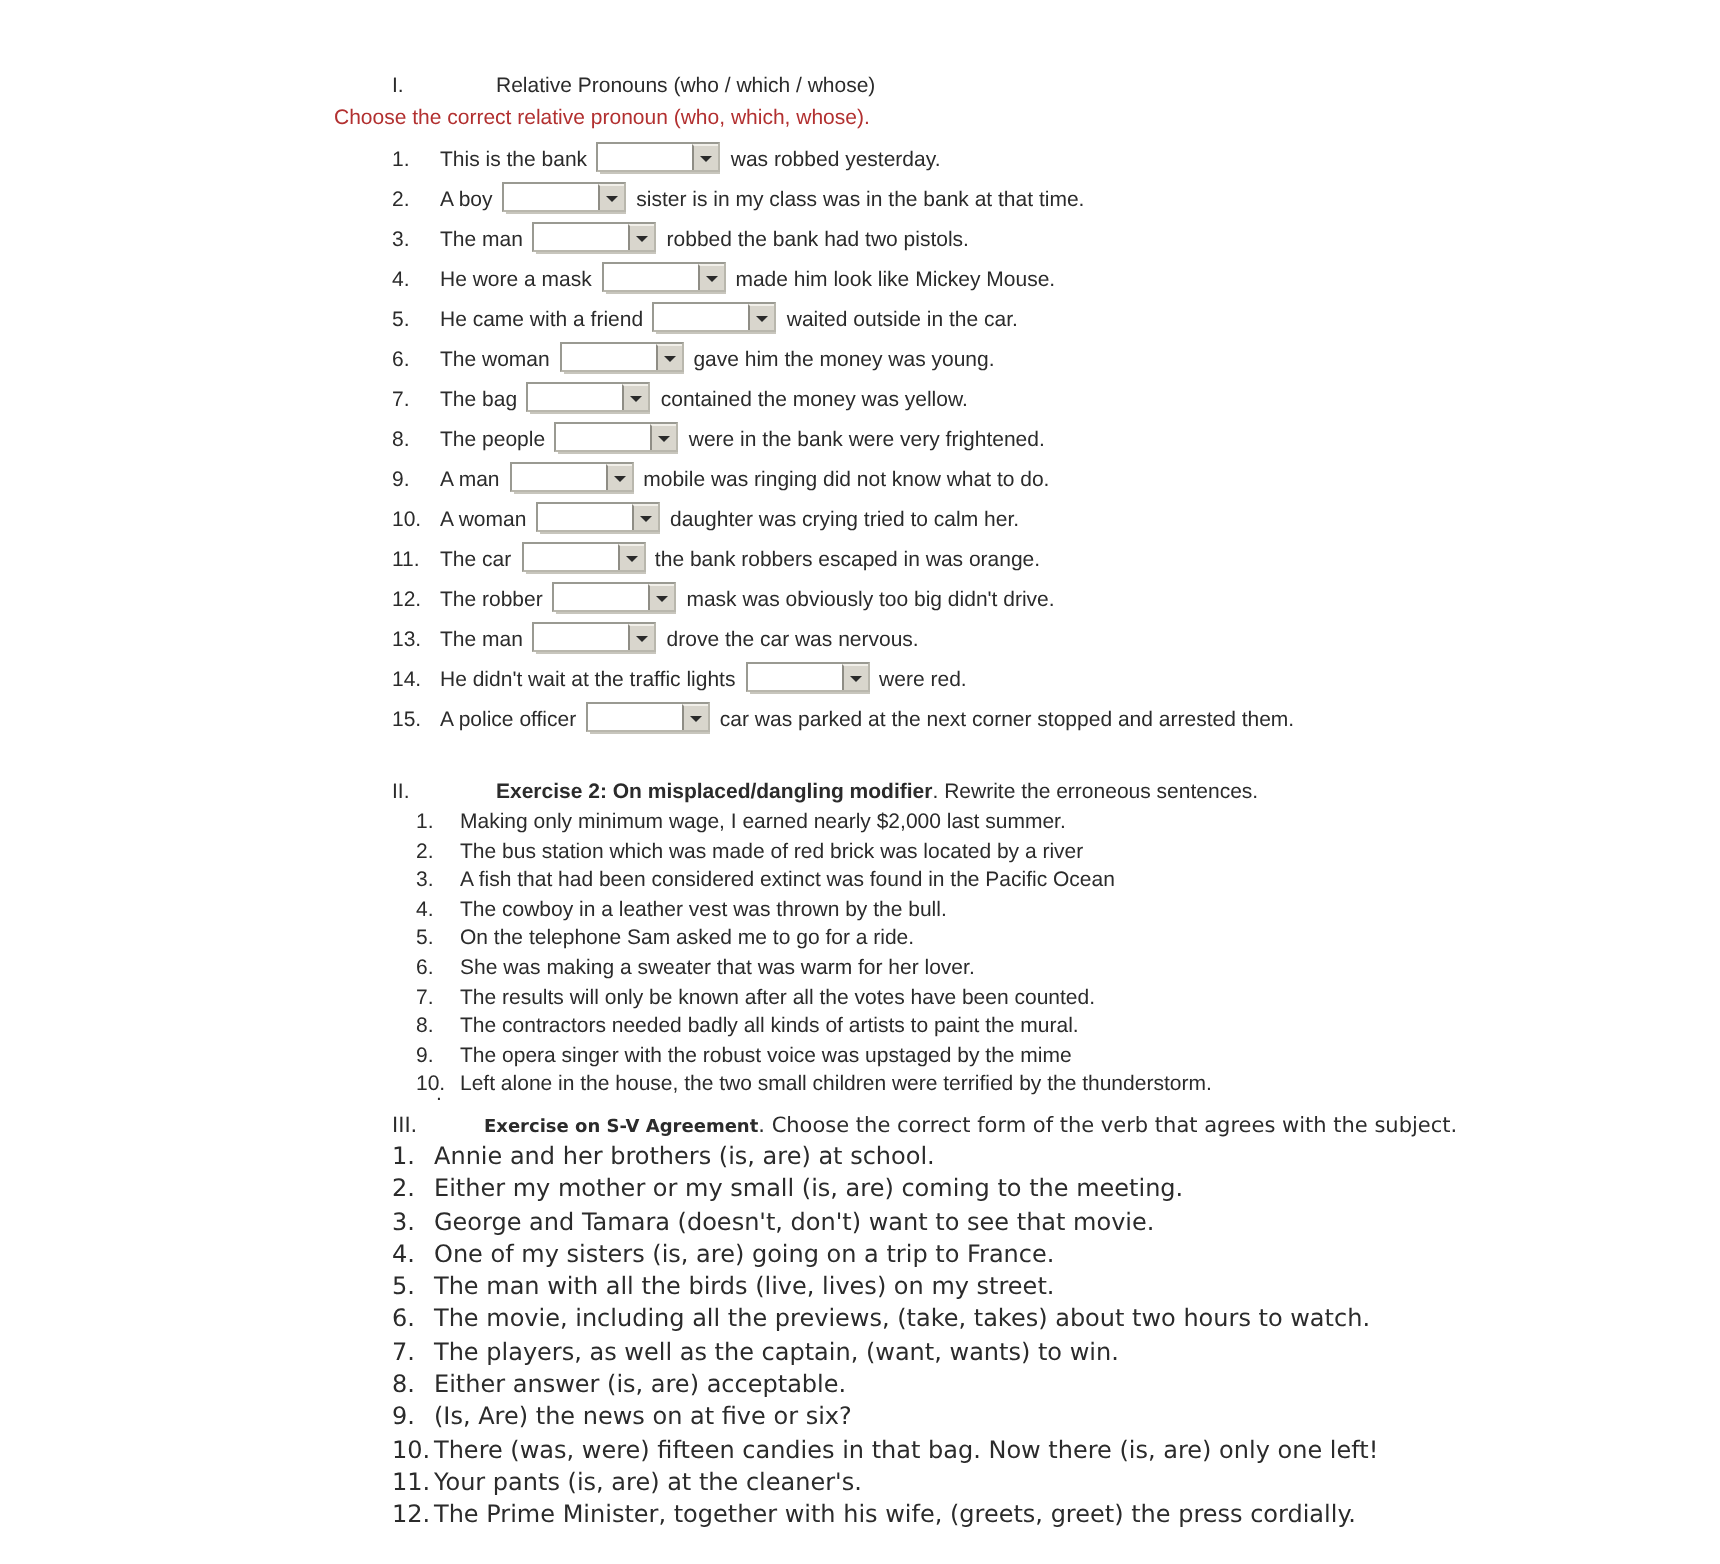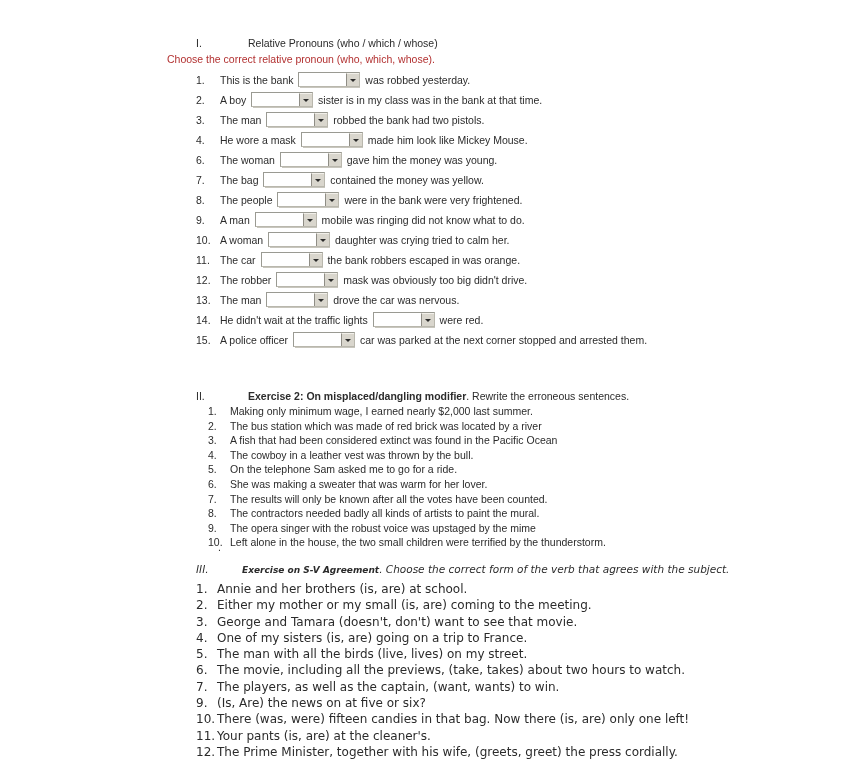--- a/index.html
+++ b/index.html
@@ -181,24 +181,23 @@
   
   .sec3-block {
     position: absolute;
     left: 196px;
     top: 558px;
     width: 660px;
     font-family: "DejaVu Sans", sans-serif;
   }
   .sec3-heading {
     font-size: 10.5px;
-    line-height: 22px;
-    white-space: nowrap;
-    color: #2b2b2b;
-    font-style: italic;
+    line-height: 11px;
+    white-space: nowrap;
+    color: #2b2b2b;
   }
   .sec3-heading .roman {
     display: inline-block;
     width: 46px;
   }
   .sec3-heading .bold {
     font-weight: bold;
     font-size: 9px;
   }
   .sv-item {
@@ -229,20 +228,23 @@
           </span></span><span class="rp-text"> was robbed yesterday.</span></div>
       <div class="rp-item"><span class="rp-num">2.</span><span class="rp-text">A boy </span><span class="combo" title="Choose the correct relative pronoun (who, which, whose)."><span class="combo-field"></span><span class="combo-btn">
             <span class="combo-arrow"></span>
           </span></span><span class="rp-text"> sister is in my class was in the bank at that time.</span></div>
       <div class="rp-item"><span class="rp-num">3.</span><span class="rp-text">The man </span><span class="combo" title="Choose the correct relative pronoun (who, which, whose)."><span class="combo-field"></span><span class="combo-btn">
             <span class="combo-arrow"></span>
           </span></span><span class="rp-text"> robbed the bank had two pistols.</span></div>
       <div class="rp-item"><span class="rp-num">4.</span><span class="rp-text">He wore a mask </span><span class="combo" title="Choose the correct relative pronoun (who, which, whose)."><span class="combo-field"></span><span class="combo-btn">
             <span class="combo-arrow"></span>
           </span></span><span class="rp-text"> made him look like Mickey Mouse.</span></div>
+      <div class="rp-item"><span class="rp-num">5.</span><span class="rp-text">He came with a friend </span><span class="combo" title="Choose the correct relative pronoun (who, which, whose)."><span class="combo-field"></span><span class="combo-btn">
+            <span class="combo-arrow"></span>
+          </span></span><span class="rp-text"> waited outside in the car.</span></div>
       <div class="rp-item"><span class="rp-num">6.</span><span class="rp-text">The woman </span><span class="combo" title="Choose the correct relative pronoun (who, which, whose)."><span class="combo-field"></span><span class="combo-btn">
             <span class="combo-arrow"></span>
           </span></span><span class="rp-text"> gave him the money was young.</span></div>
       <div class="rp-item"><span class="rp-num">7.</span><span class="rp-text">The bag </span><span class="combo" title="Choose the correct relative pronoun (who, which, whose)."><span class="combo-field"></span><span class="combo-btn">
             <span class="combo-arrow"></span>
           </span></span><span class="rp-text"> contained the money was yellow.</span></div>
       <div class="rp-item"><span class="rp-num">8.</span><span class="rp-text">The people </span><span class="combo" title="Choose the correct relative pronoun (who, which, whose)."><span class="combo-field"></span><span class="combo-btn">
             <span class="combo-arrow"></span>
           </span></span><span class="rp-text"> were in the bank were very frightened.</span></div>
       <div class="rp-item"><span class="rp-num">9.</span><span class="rp-text">A man </span><span class="combo" title="Choose the correct relative pronoun (who, which, whose)."><span class="combo-field"></span><span class="combo-btn">
@@ -292,20 +294,21 @@
       <span class="roman">III.</span><span class="bold">Exercise on S-V Agreement</span><span>. Choose the correct form of the verb that agrees with the subject.</span>
     </div>
     <div id="sv-list">
         <div class="sv-item"><span class="sv-num">1.</span><span>Annie and her brothers (is, are) at school.</span></div>
         <div class="sv-item"><span class="sv-num">2.</span><span>Either my mother or my small (is, are) coming to the meeting.</span></div>
         <div class="sv-item"><span class="sv-num">3.</span><span>George and Tamara (doesn't, don't) want to see that movie.</span></div>
         <div class="sv-item"><span class="sv-num">4.</span><span>One of my sisters (is, are) going on a trip to France.</span></div>
         <div class="sv-item"><span class="sv-num">5.</span><span>The man with all the birds (live, lives) on my street.</span></div>
         <div class="sv-item"><span class="sv-num">6.</span><span>The movie, including all the previews, (take, takes) about two hours to watch.</span></div>
         <div class="sv-item"><span class="sv-num">7.</span><span>The players, as well as the captain, (want, wants) to win.</span></div>
+        <div class="sv-item"><span class="sv-num">8.</span><span>Either answer (is, are) acceptable.</span></div>
         <div class="sv-item"><span class="sv-num">9.</span><span>(Is, Are) the news on at five or six?</span></div>
         <div class="sv-item"><span class="sv-num">10.</span><span>There (was, were) fifteen candies in that bag. Now there (is, are) only one left!</span></div>
         <div class="sv-item"><span class="sv-num">11.</span><span>Your pants (is, are) at the cleaner's.</span></div>
         <div class="sv-item"><span class="sv-num">12.</span><span>The Prime Minister, together with his wife, (greets, greet) the press cordially.</span></div>
       </div>
   </div>
 
 </div>
 
 </body></html>

